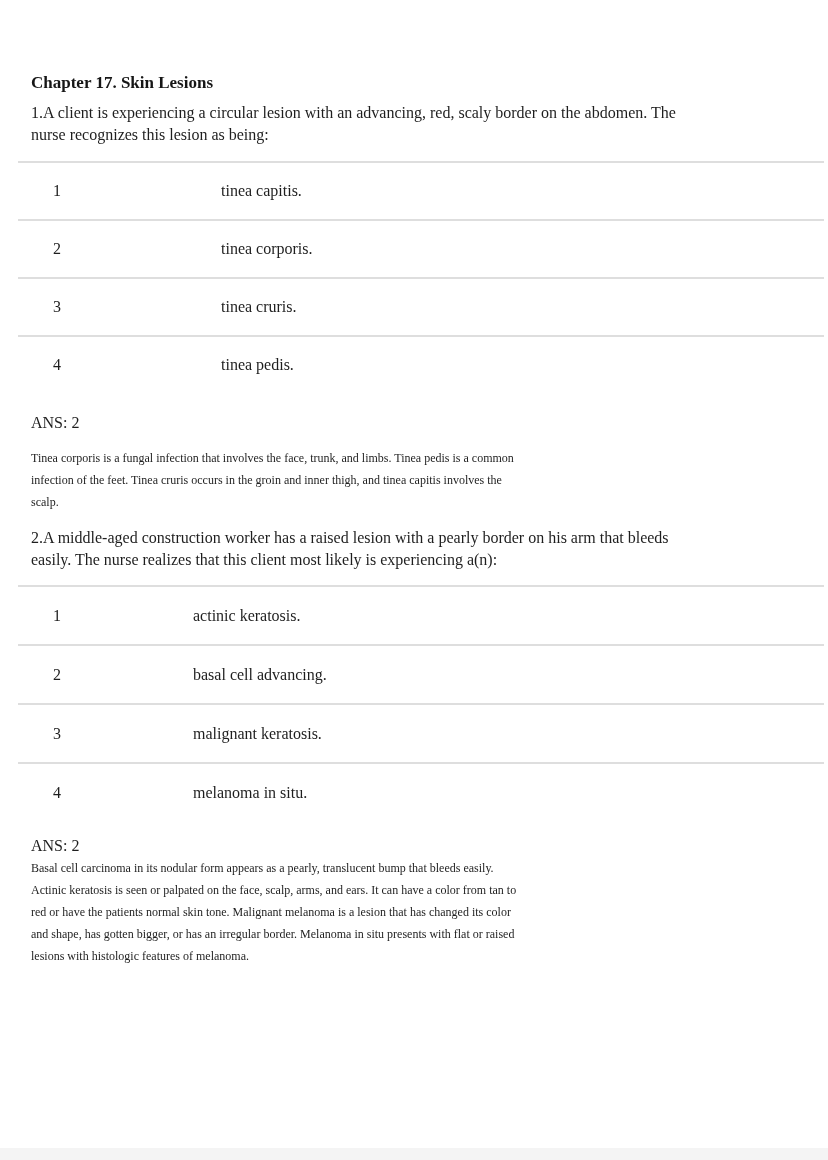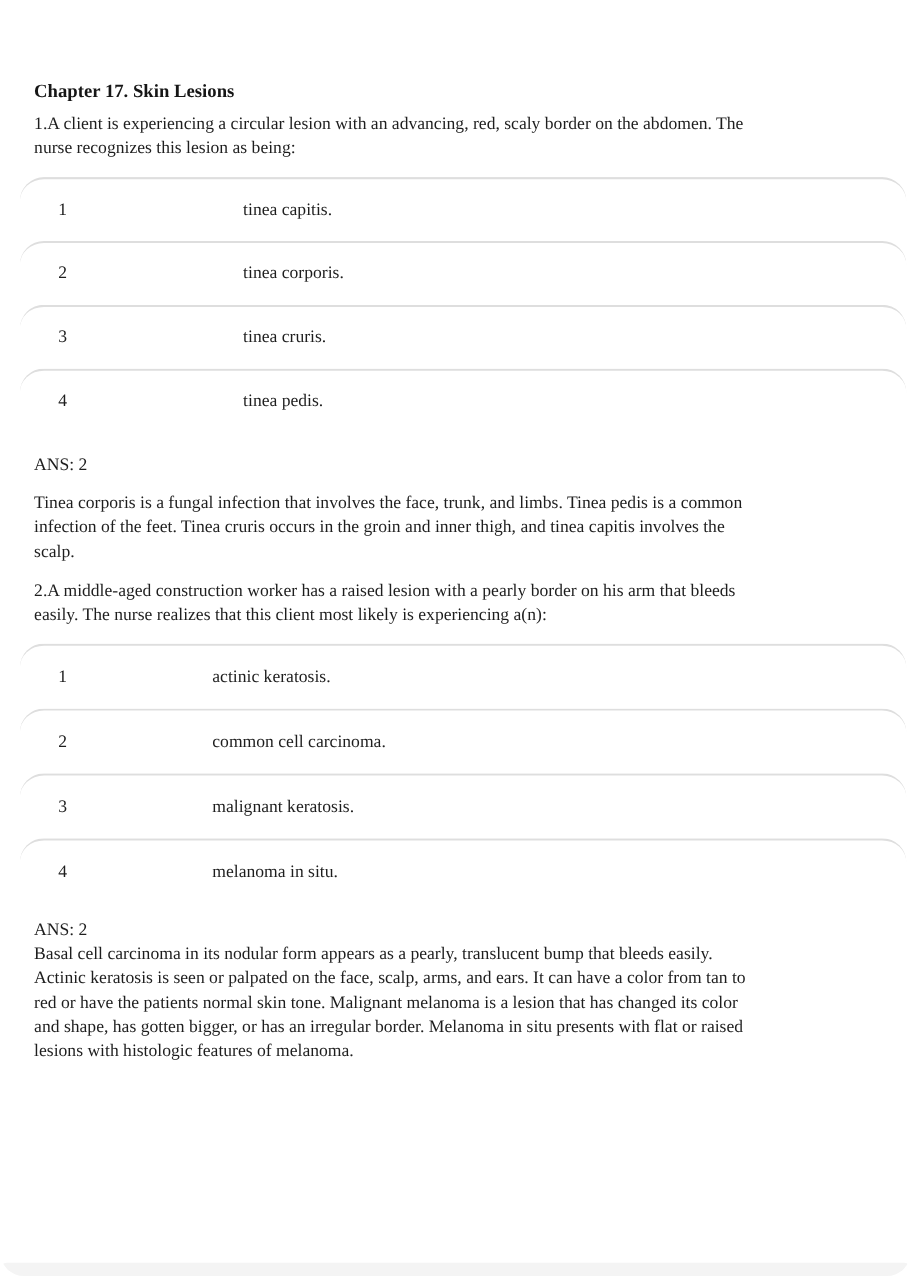--- a/index.html
+++ b/index.html
@@ -1,15 +1,15 @@
 <!DOCTYPE html>
 <html><head>
 <meta charset="utf-8">
 <style>
-  * { margin: 0; padding: 0; box-sizing: border-box; border-radius: 22px; }
+  * { margin: 0; padding: 0; box-sizing: border-box; }
   html, body { background: #ffffff; }
   body {
     width: 828px;
     height: 1160px;
     position: relative;
     overflow: hidden;
     font-family: "Liberation Serif", "DejaVu Serif", serif;
     color: #1e1e1e;
   }
   .page {
@@ -25,21 +25,21 @@
     color: #161616;
   }
   .q-text {
     margin-top: 9px;
     font-size: 16px;
     line-height: 22px;
     white-space: pre-line;
   }
   .rationale {
     margin-top: 13px;
-    font-size: 16px;
+    font-size: 12px;
     line-height: 22px;
     white-space: pre-line;
   }
   .ans {
     margin-top: 19px;
     font-size: 16px;
     line-height: 22px;
   }
   .options-table {
     margin-top: 15px;
@@ -117,21 +117,21 @@
     <p class="q-text q-follow">2.A middle-aged construction worker has a raised lesion with a pearly border on his arm that bleeds
 easily. The nurse realizes that this client most likely is experiencing a(n):</p>
 
     <div class="options-table t2" style="margin-top:14px;">
       <div class="opt-row">
         <span class="opt-num">1</span>
         <span class="opt-text">actinic keratosis.</span>
       </div>
       <div class="opt-row">
         <span class="opt-num">2</span>
-        <span class="opt-text">common cell carcinoma.</span>
+        <span class="opt-text">basal cell advancing.</span>
       </div>
       <div class="opt-row">
         <span class="opt-num">3</span>
         <span class="opt-text">malignant keratosis.</span>
       </div>
       <div class="opt-row">
         <span class="opt-num">4</span>
         <span class="opt-text">melanoma in situ.</span>
       </div>
     </div>

